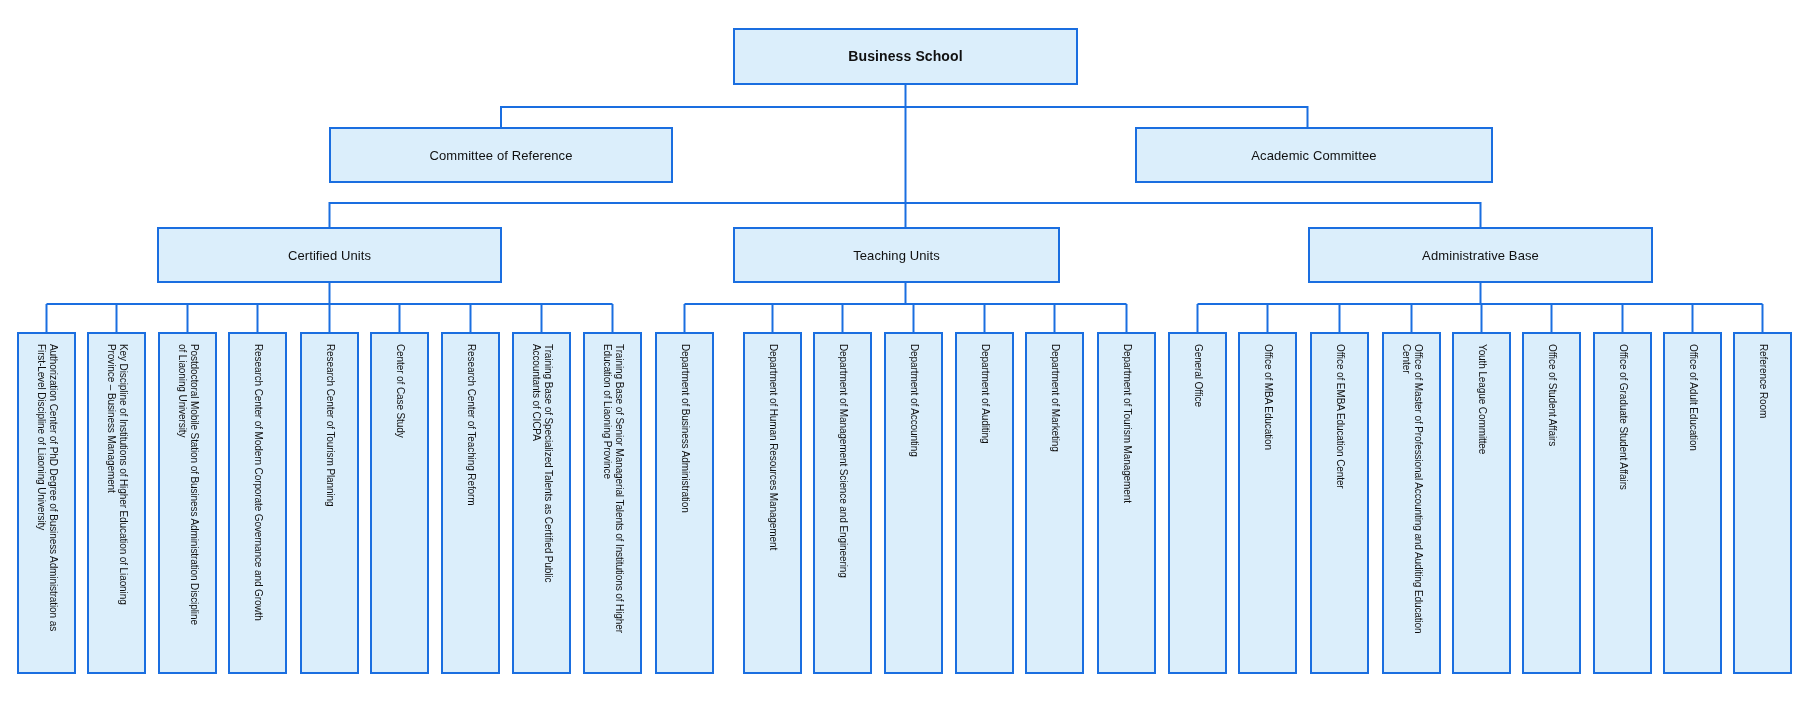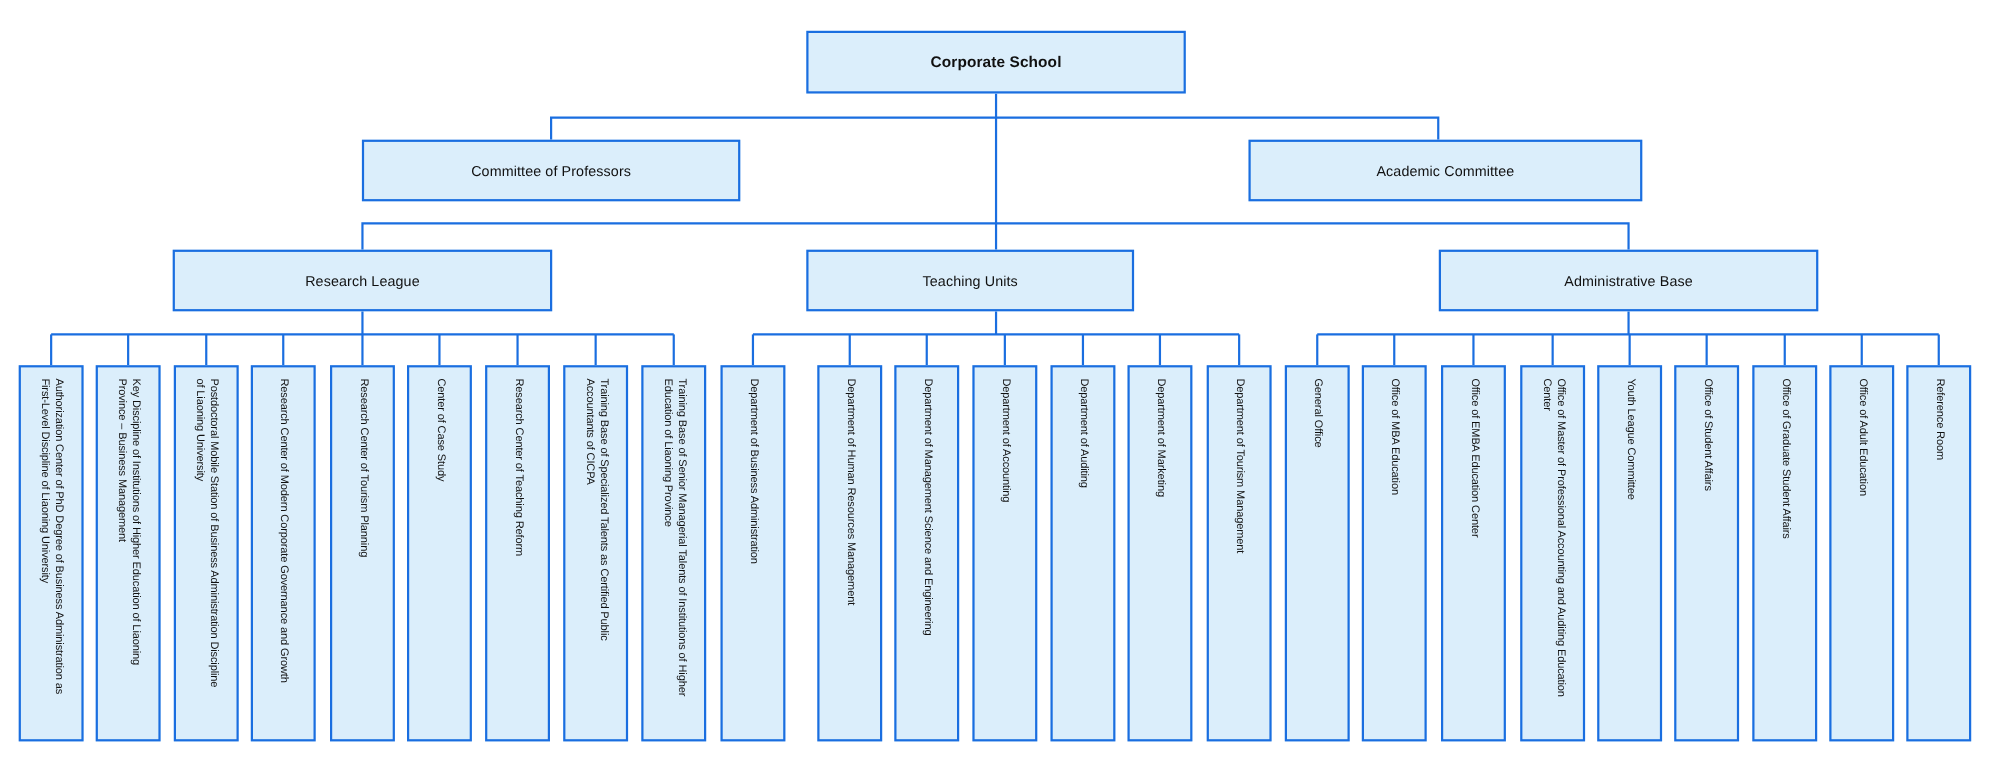--- a/index.html
+++ b/index.html
@@ -77,30 +77,30 @@
       <polyline points="1339.5,304 1339.5,332"></polyline>
       <polyline points="1411.5,304 1411.5,332"></polyline>
       <polyline points="1481.5,304 1481.5,332"></polyline>
       <polyline points="1551.5,304 1551.5,332"></polyline>
       <polyline points="1622.5,304 1622.5,332"></polyline>
       <polyline points="1692.5,304 1692.5,332"></polyline>
       <polyline points="1762.5,304 1762.5,332"></polyline>
     </svg>
   <div id="nodes-layer">
       <div class="node hnode lvl1" style="left: 733px; top: 28px; width: 345px; height: 57px;">
-        <span class="lbl">Corporate School</span>
+        <span class="lbl">Business School</span>
       </div>
       <div class="node hnode lvl2" style="left: 329px; top: 127px; width: 344px; height: 56px;">
-        <span class="lbl">Committee of Professors</span>
+        <span class="lbl">Committee of Reference</span>
       </div>
       <div class="node hnode lvl2" style="left: 1135px; top: 127px; width: 358px; height: 56px;">
         <span class="lbl">Academic Committee</span>
       </div>
       <div class="node hnode lvl3" style="left: 157px; top: 227px; width: 345px; height: 56px;">
-        <span class="lbl">Research League</span>
+        <span class="lbl">Certified Units</span>
       </div>
       <div class="node leaf" style="left: 17px; top: 332px; width: 59px; height: 342px;">
         <span class="lbl">Authorization Center of PhD Degree of Business Administration as
 First-Level Discipline of Liaoning University</span>
       </div>
       <div class="node leaf" style="left: 87px; top: 332px; width: 59px; height: 342px;">
         <span class="lbl">Key Discipline of Institutions of Higher Education of Liaoning
 Province – Business Management</span>
       </div>
       <div class="node leaf" style="left: 158px; top: 332px; width: 59px; height: 342px;">
@@ -120,21 +120,21 @@
         <span class="lbl">Research Center of Teaching Reform</span>
       </div>
       <div class="node leaf" style="left: 512px; top: 332px; width: 59px; height: 342px;">
         <span class="lbl">Training Base of Specialized Talents as Certified Public
 Accountants of CICPA</span>
       </div>
       <div class="node leaf" style="left: 583px; top: 332px; width: 59px; height: 342px;">
         <span class="lbl">Training Base of Senior Managerial Talents of Institutions of Higher
 Education of Liaoning Province</span>
       </div>
-      <div class="node hnode lvl3" style="left: 733px; top: 227px; width: 298px; height: 56px;">
+      <div class="node hnode lvl3" style="left: 733px; top: 227px; width: 327px; height: 56px;">
         <span class="lbl">Teaching Units</span>
       </div>
       <div class="node leaf" style="left: 655px; top: 332px; width: 59px; height: 342px;">
         <span class="lbl">Department of Business Administration</span>
       </div>
       <div class="node leaf" style="left: 743px; top: 332px; width: 59px; height: 342px;">
         <span class="lbl">Department of Human Resources Management</span>
       </div>
       <div class="node leaf" style="left: 813px; top: 332px; width: 59px; height: 342px;">
         <span class="lbl">Department of Management Science and Engineering</span>

